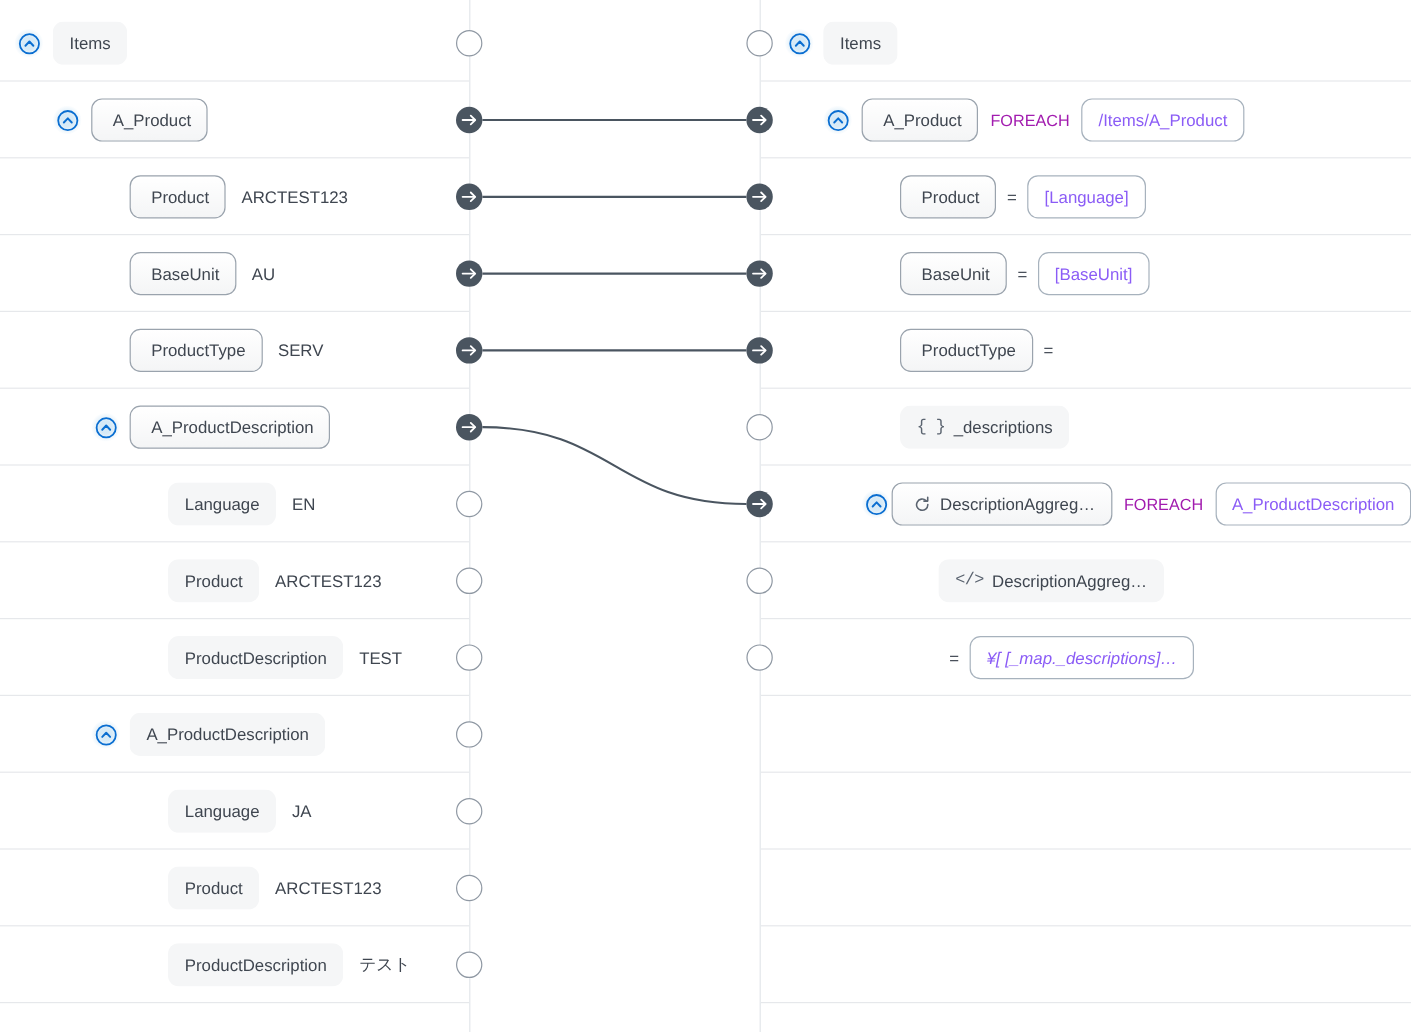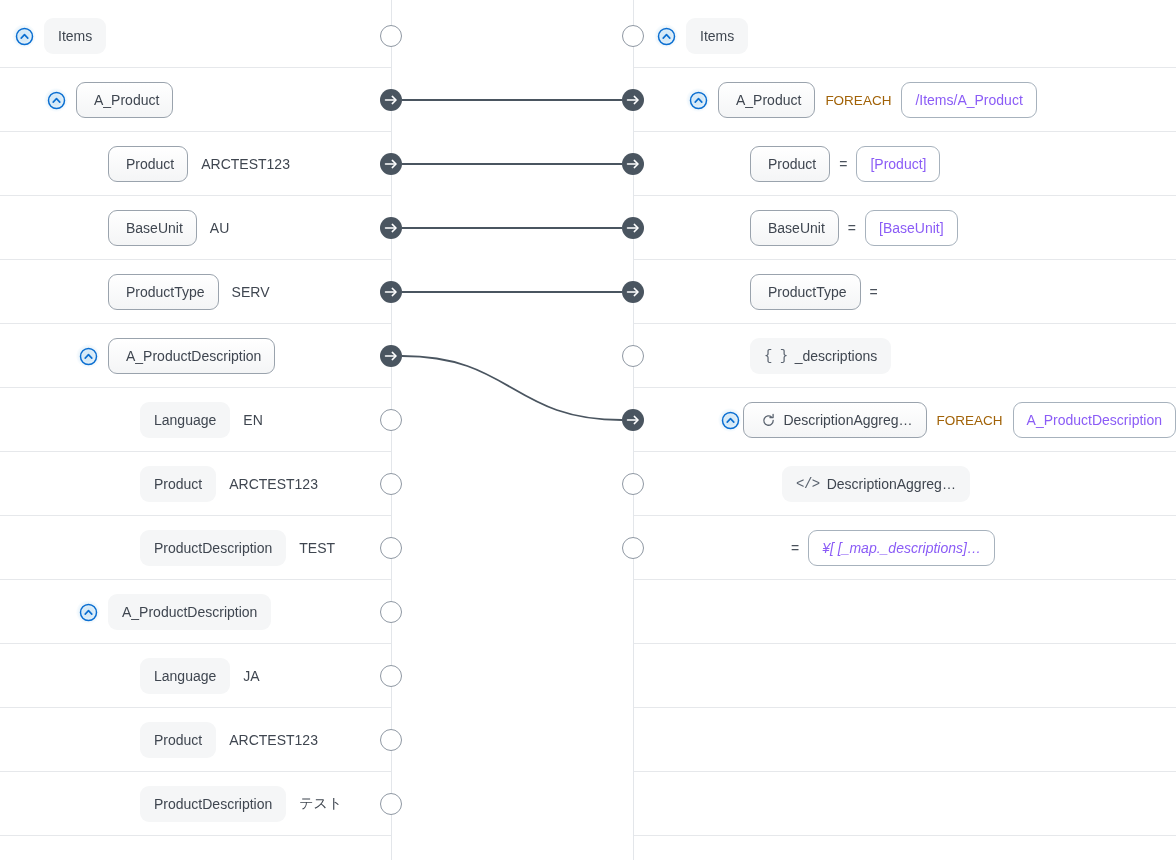--- a/index.html
+++ b/index.html
@@ -101,21 +101,21 @@
   .chip svg { display: block; flex: 0 0 auto; }
 
   .plain-val {
     font-size: 14px;
     color: #3f4650;
     margin-left: 13px;
     white-space: nowrap;
   }
   .kw {
     font-size: 13.5px;
-    color: #a16207;
+    color: #a21caf;
     margin: 0 10px;
     white-space: nowrap;
   }
   .eq {
     font-size: 14px;
     color: #4a515b;
     margin: 0 9px;
   }
 
   
@@ -206,21 +206,21 @@
           </span>
           <span class="plain-val">ARCTEST123</span>
         </div>
         <div class="pane tgt" style="padding-left: 84px;">
           <span style="width: 32px;"></span>
           <span class="chip outlined">
             <span>Product</span>
           </span>
           <span class="eq">=</span>
           <span class="chip blue">
-            <span>[Product]</span>
+            <span>[Language]</span>
           </span>
         </div>
       </div>
       <div class="row" style="top: 196px;">
         <div class="row-sep l" style="top: 63px;"></div>
         <div class="row-sep r" style="top: 63px;"></div>
         <div class="pane src" style="padding-left: 76px;">
           <span style="width: 32px;"></span>
           <span class="chip outlined">
             <span>BaseUnit</span>

